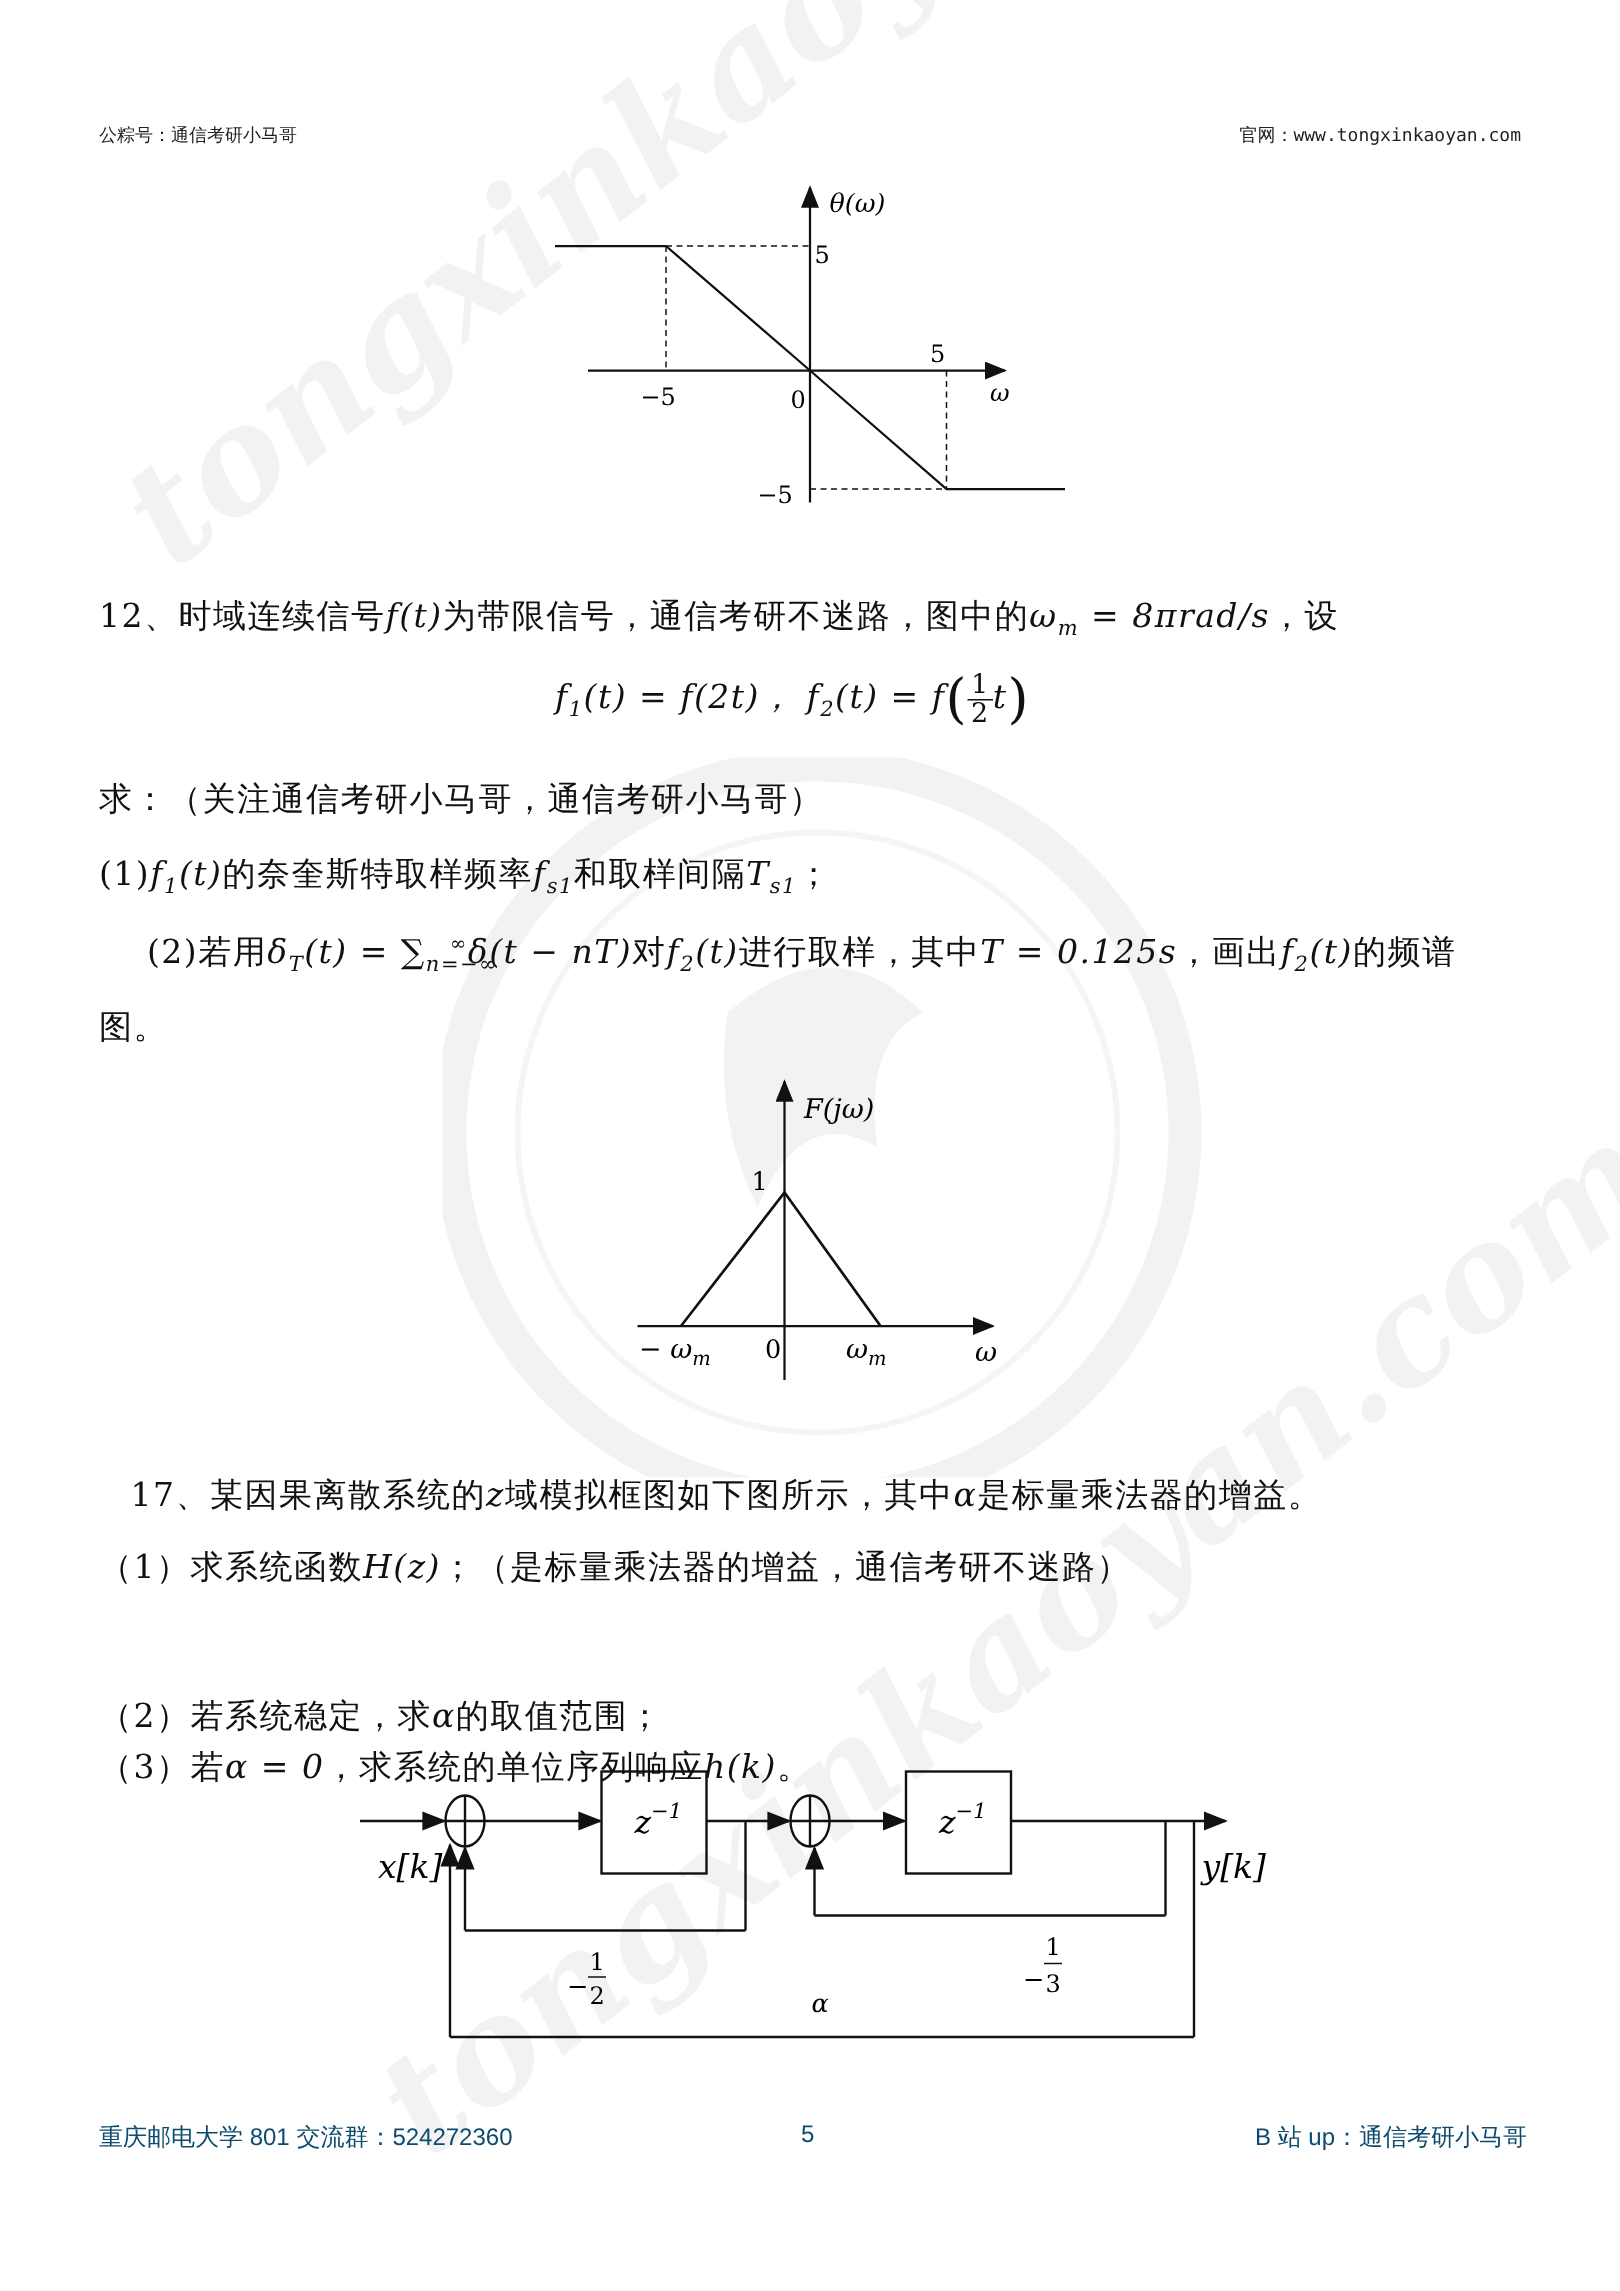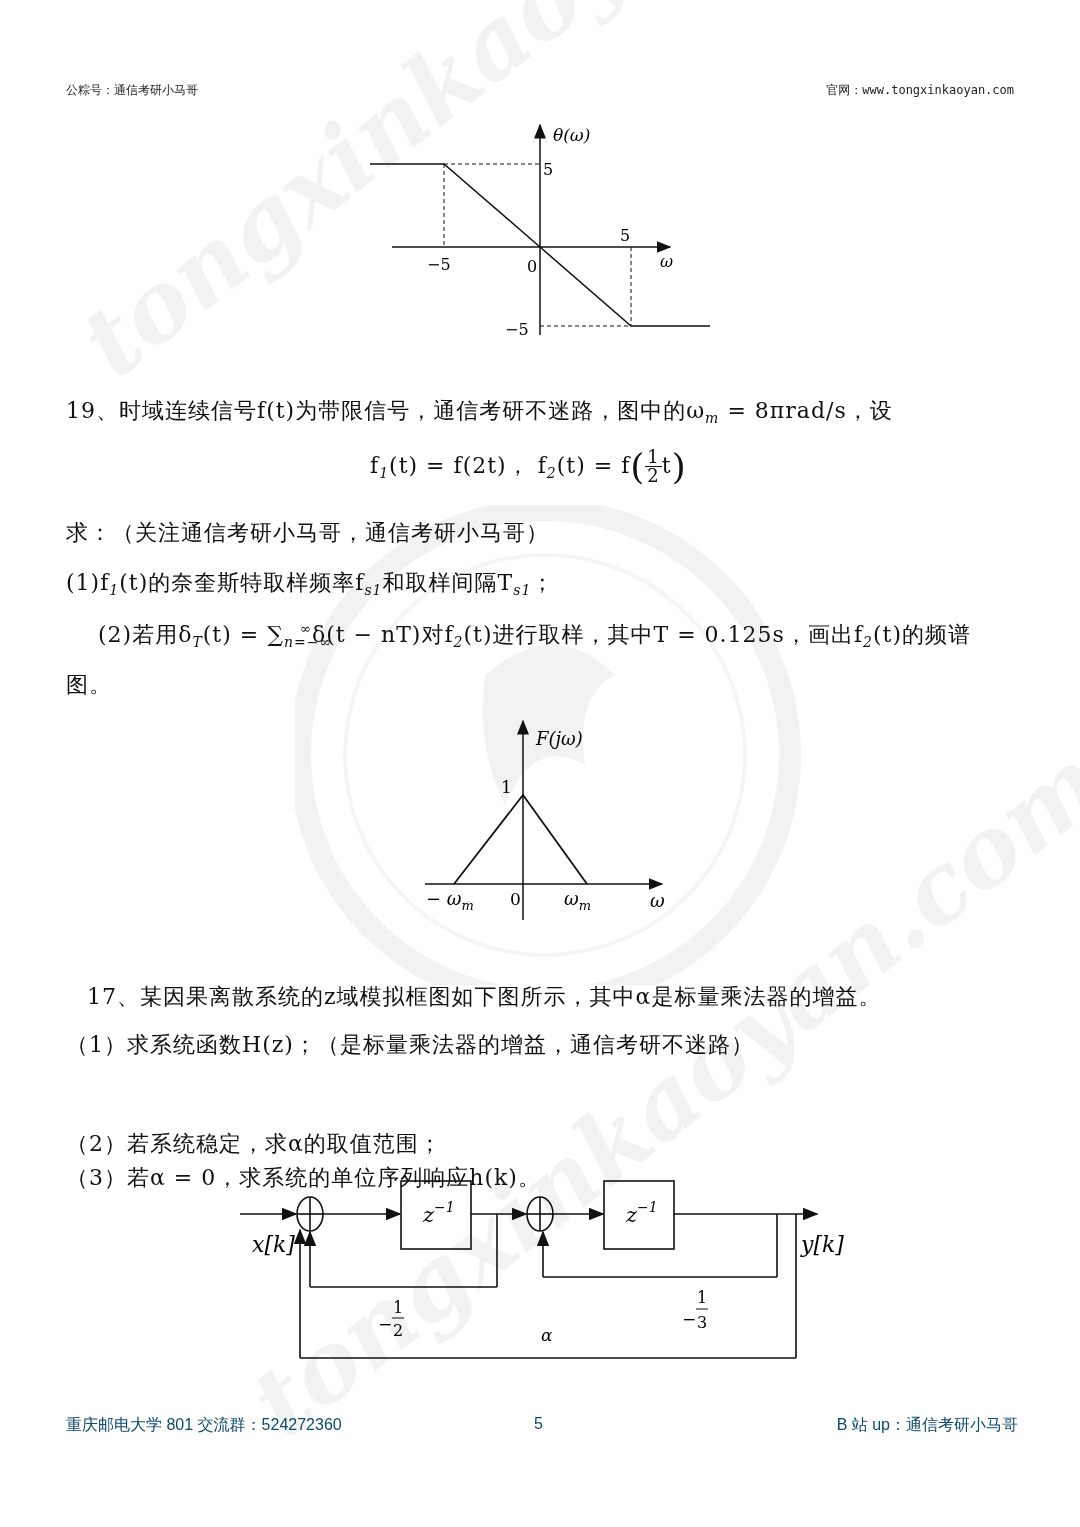--- a/index.html
+++ b/index.html
@@ -2,21 +2,21 @@
 <html><head>
 <meta charset="utf-8">
 <style>
   html, body { margin: 0; padding: 0; background: #ffffff; }
   body { width: 1080px; height: 1527px; position: relative; overflow: hidden;
          font-family: "DejaVu Serif", serif; color: #111; }
   .abs { position: absolute; }
   .hdr { font-family: "DejaVu Sans Mono", monospace; font-size: 12px; color: #222; top: 82px; }
   .ftr { font-family: "Liberation Sans", sans-serif; font-size: 16px; color: #0c4a6e; top: 1415px; }
   .line { position: absolute; left: 66px; font-size: 22px; letter-spacing: 1px; white-space: nowrap; }
-  .it { font-family: "DejaVu Serif", serif; }
+  .it { font-family: "DejaVu Serif", serif; font-style: italic; }
   .sub { font-size: 14px; vertical-align: -5px; font-style: italic; }
   .sup { font-size: 13px; vertical-align: 9px; }
   .frac { display: inline-block; vertical-align: middle; text-align: center; line-height: 1; }
   .frac span { display: block; padding: 0 2px; }
   .frac .num { border-bottom: 1.5px solid #111; }
   .wm { position: absolute; color: rgba(0,0,0,0.05); font-family: "DejaVu Serif", serif;
         font-style: italic; font-weight: bold; pointer-events: none; white-space: nowrap; }
   svg text { font-family: "DejaVu Serif", serif; }
 </style>
 </head>
@@ -53,21 +53,21 @@
   <text x="193" y="26" font-size="17" font-style="italic">θ(ω)</text>
   <text x="183" y="60" font-size="16">5</text>
   <text x="260" y="126" font-size="16">5</text>
   <text x="300" y="152" font-size="16" font-style="italic">ω</text>
   <text x="67" y="155" font-size="16">−5</text>
   <text x="167" y="157" font-size="16">0</text>
   <text x="145" y="220" font-size="16">−5</text>
 </svg>
 
 <div class="line" style="top:396px;">
-  <span>19、</span><span>时域连续信号</span><span class="it">f(t)</span><span>为带限信号，通信考研不迷路，图中的</span><span class="it">ω</span><span class="sub">m</span><span class="it"> = 8πrad/s</span><span>，设</span>
+  <span>12、</span><span>时域连续信号</span><span class="it">f(t)</span><span>为带限信号，通信考研不迷路，图中的</span><span class="it">ω</span><span class="sub">m</span><span class="it"> = 8πrad/s</span><span>，设</span>
 </div>
 <div class="line" style="top:446px; left:370px;">
   <span class="it">f</span><span class="sub">1</span><span class="it">(t) = f(2t)，</span>
   <span class="it">f</span><span class="sub">2</span><span class="it">(t) = f</span><span style="font-size:36px; vertical-align:middle;">(</span><span class="frac" style="font-size:18px;"><span class="num">1</span><span>2</span></span><span class="it">t</span><span style="font-size:36px; vertical-align:middle;">)</span>
 </div>
 <div class="line" style="top:518px;">求：（关注通信考研小马哥，通信考研小马哥）</div>
 <div class="line" style="top:568px;">
   <span>(1)</span><span class="it">f</span><span class="sub">1</span><span class="it">(t)</span><span>的奈奎斯特取样频率</span><span class="it">f</span><span class="sub">s1</span><span>和取样间隔</span><span class="it">T</span><span class="sub">s1</span><span>；</span>
 </div>
 <div class="line" style="top:620px;margin-left:32px;">

